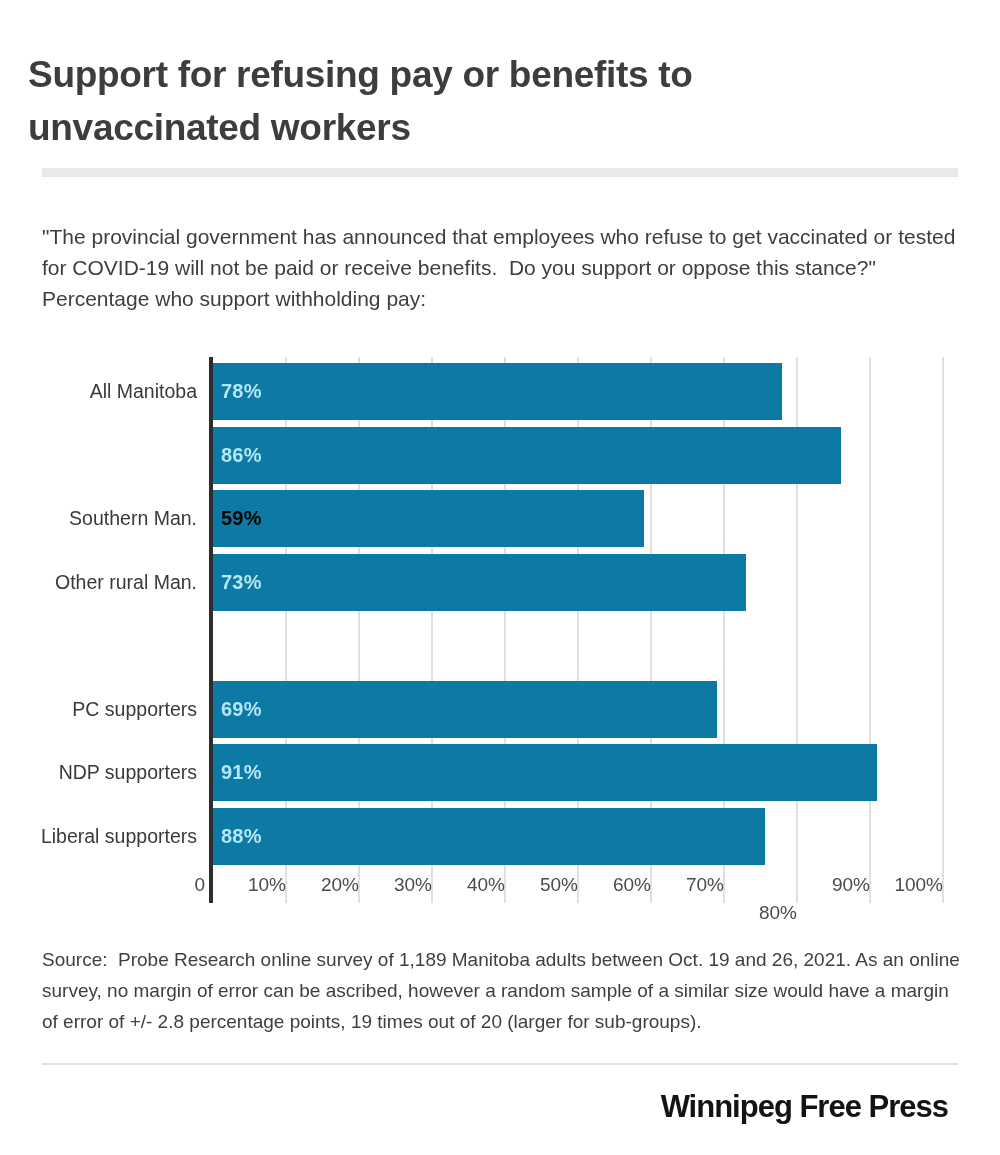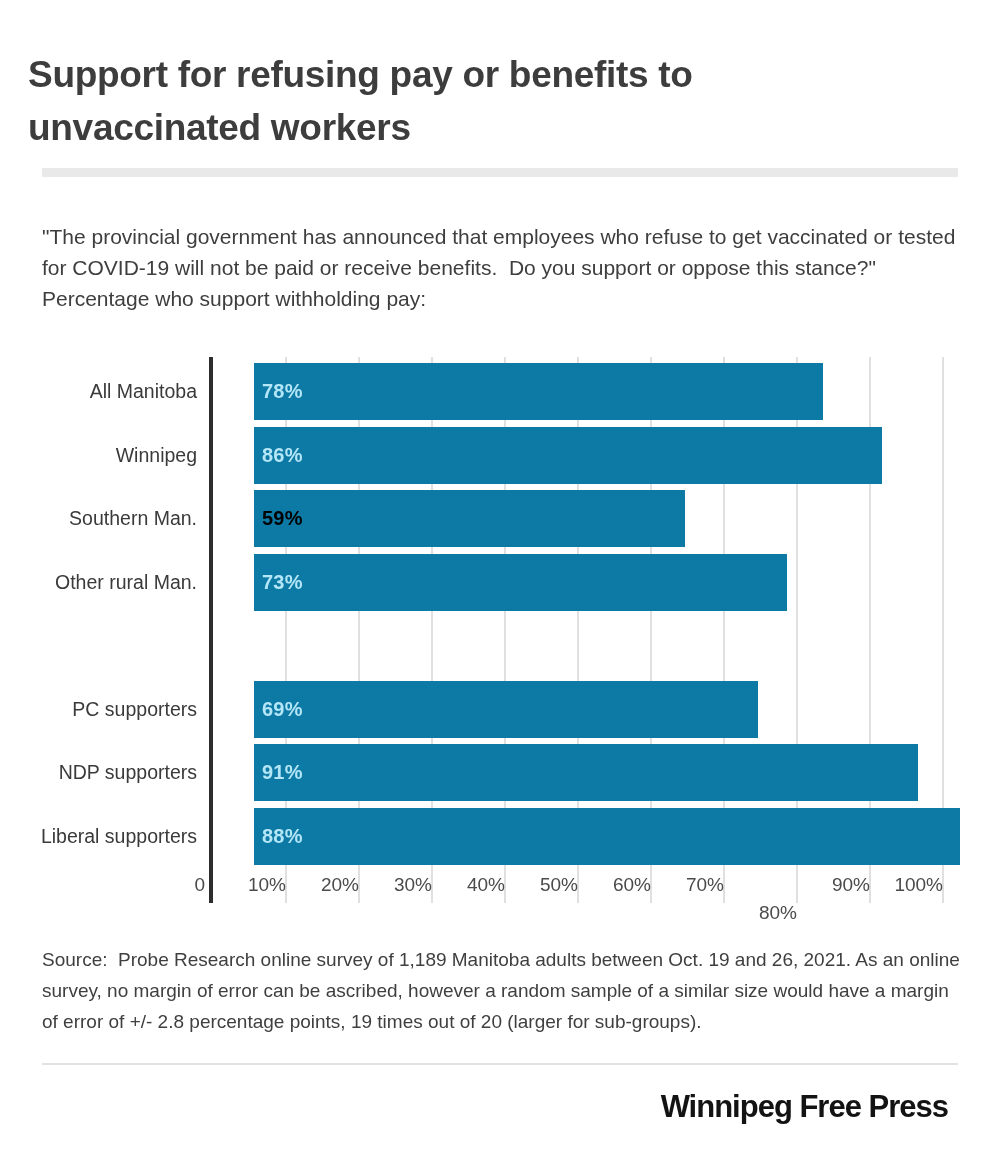--- a/index.html
+++ b/index.html
@@ -22,21 +22,21 @@
     font-size:21px;line-height:31px;color:#3e3e3e;
     white-space:pre-wrap;
   }
   .plot{left:0;top:0;width:1000px;height:1155px;}
   .axis-line{position:absolute;background:#2d2d2d;}
   .gridline{position:absolute;width:2px;}
   .cat-label{
     position:absolute;left:0;width:197px;text-align:right;
     font-size:19.5px;color:#3a3a3a;
   }
-  .bar{position:absolute;margin-left:41px;}
+  .bar{position:absolute;}
   .bar-value{
     display:inline-block;padding-left:8px;
     font-size:20px;font-weight:bold;letter-spacing:0.2px;
   }
   .tick-label{
     position:absolute;width:90px;height:30px;line-height:30px;
     text-align:right;font-size:19px;color:#4b4b4b;top:870px;
   }
   .source-note{
     left:42px;top:944px;width:920px;
@@ -79,31 +79,30 @@
     <div class="tick-label" style="left: 342px;">30%</div>
     <div class="tick-label" style="left: 415px;">40%</div>
     <div class="tick-label" style="left: 488px;">50%</div>
     <div class="tick-label" style="left: 561px;">60%</div>
     <div class="tick-label" style="left: 634px;">70%</div>
     <div class="tick-label" style="left: 707px; margin-top: 28px;">80%</div>
     <div class="tick-label" style="left: 780px;">90%</div>
     <div class="tick-label" style="left: 853px;">100%</div>
     <div class="cat-label" style="top: 363px; height: 57px; line-height: 57px;">All Manitoba</div>
     <div class="bar" style="left: 213px; top: 363px; height: 57px; width: 569px; background: rgb(13, 122, 166);"><span class="bar-value" style="line-height: 57px; color: rgb(179, 230, 246);">78%</span></div>
-    <div class="cat-label" style="top: 427px; height: 57px; line-height: 57px;">Winnipeg</div>
     <div class="bar" style="left: 213px; top: 427px; height: 57px; width: 628px; background: rgb(13, 122, 166);"><span class="bar-value" style="line-height: 57px; color: rgb(179, 230, 246);">86%</span></div>
     <div class="cat-label" style="top: 490px; height: 57px; line-height: 57px;">Southern Man.</div>
     <div class="bar" style="left: 213px; top: 490px; height: 57px; width: 431px; background: rgb(13, 122, 166);"><span class="bar-value" style="line-height: 57px; color: #000000;">59%</span></div>
     <div class="cat-label" style="top: 554px; height: 57px; line-height: 57px;">Other rural Man.</div>
     <div class="bar" style="left: 213px; top: 554px; height: 57px; width: 533px; background: rgb(13, 122, 166);"><span class="bar-value" style="line-height: 57px; color: rgb(179, 230, 246);">73%</span></div>
     <div class="cat-label" style="top: 681px; height: 57px; line-height: 57px;">PC supporters</div>
     <div class="bar" style="left: 213px; top: 681px; height: 57px; width: 504px; background: rgb(13, 122, 166);"><span class="bar-value" style="line-height: 57px; color: rgb(179, 230, 246);">69%</span></div>
     <div class="cat-label" style="top: 744px; height: 57px; line-height: 57px;">NDP supporters</div>
     <div class="bar" style="left: 213px; top: 744px; height: 57px; width: 664px; background: rgb(13, 122, 166);"><span class="bar-value" style="line-height: 57px; color: rgb(179, 230, 246);">91%</span></div>
     <div class="cat-label" style="top: 808px; height: 57px; line-height: 57px;">Liberal supporters</div>
-    <div class="bar" style="left: 213px; top: 808px; height: 57px; width: 706px; background: rgb(13, 122, 166);"><span class="bar-value" style="line-height: 57px; color: rgb(179, 230, 246);">88%</span></div>
+    <div class="bar" style="left: 213px; top: 808px; height: 57px; width: 552px; background: rgb(13, 122, 166);"><span class="bar-value" style="line-height: 57px; color: rgb(179, 230, 246);">88%</span></div>
   </div>
 
 <div class="abs source-note">Source:  Probe Research online survey of 1,189 Manitoba adults between Oct. 19 and 26, 2021. As an online survey, no margin of error can be ascribed, however a random sample of a similar size would have a margin of error of +/- 2.8 percentage points, 19 times out of 20 (larger for sub-groups).</div>
 
 <div class="abs footer-divider"></div>
 
 <div class="abs press-logo">Winnipeg Free Press</div>
 
 </body></html>

